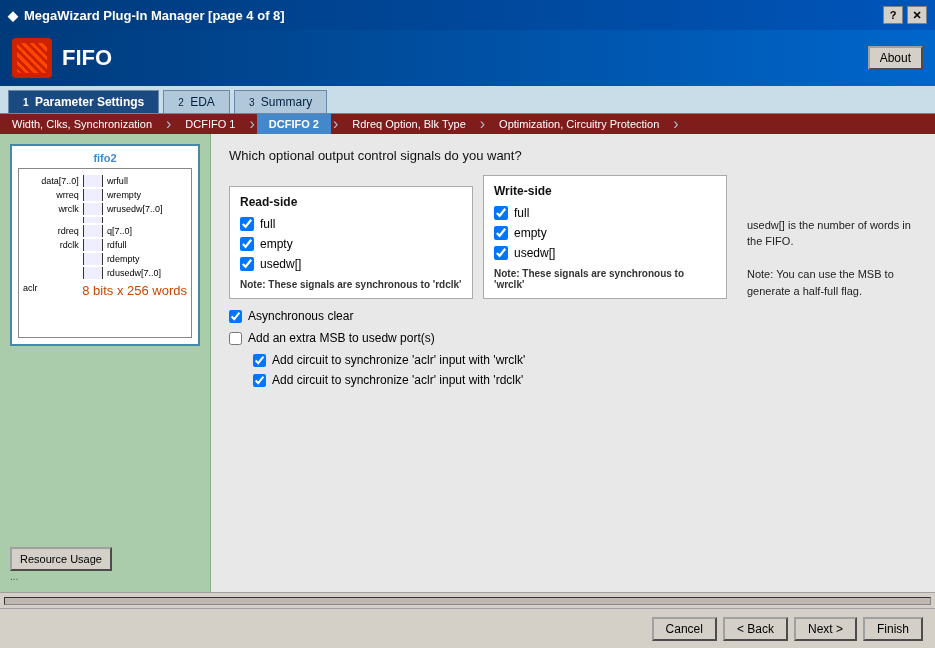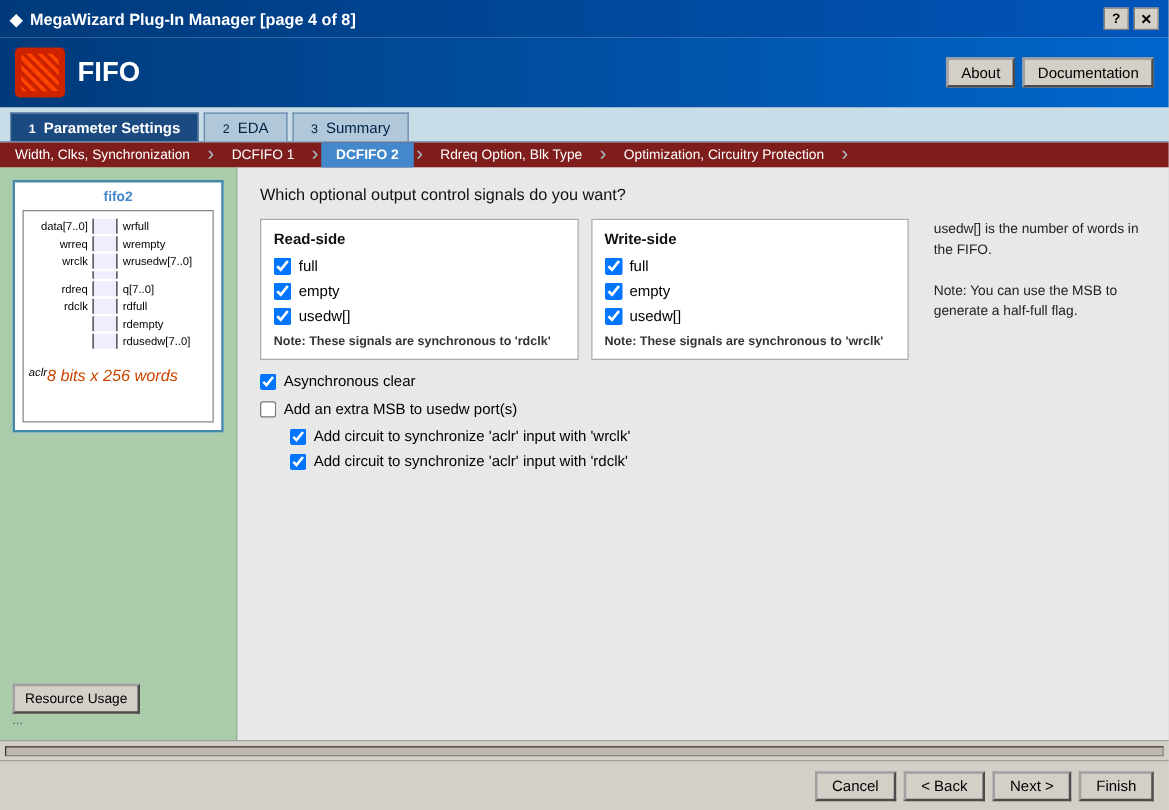--- a/index.html
+++ b/index.html
@@ -112,21 +112,21 @@
     }
 
     
     .main-content {
       display: flex;
       height: calc(648px - 30px - 56px - 32px - 32px - 40px);
     }
 
     
     .left-panel {
-      width: 190px;
+      width: 211px;
       background: #aaccaa;
       border-right: 1px solid #88aa88;
       padding: 10px;
       display: flex;
       flex-direction: column;
     }
     .fifo-diagram {
       background: white;
       border: 2px solid #4488aa;
       padding: 6px;
@@ -248,24 +248,24 @@
       border: 1px inset #888;
     }
     .fifo-signal-table {
       width: 100%;
       font-size: 9px;
     }
     .fifo-signal-table td {
       padding: 1px 2px;
     }
     .aclr-row {
-      margin-top: 12px;
+      margin-top: 2px;
       font-size: 9px;
       display: flex;
-      font-style: italic;
+      justify-content: space-between;
     }
     .dims-label {
       font-size: 13px;
       color: #cc4400;
     }
   </style>
 </head>
 <body>
 
 <div class="title-bar">
@@ -279,21 +279,20 @@
   </div>
 </div>
 
 <div class="header">
   <div class="header-logo">
     <div class="logo-icon"></div>
     <span class="app-title">FIFO</span>
   </div>
   <div class="header-buttons">
     <button class="header-btn">About</button>
-    <button class="header-btn">Documentation</button>
   </div>
 </div>
 
 <div class="tab-bar">
   <div class="tab active">
     <span class="tab-num">1</span>
     <span>Parameter Settings</span>
   </div>
   <div class="tab">
     <span class="tab-num">2</span>
@@ -388,21 +387,21 @@
 
     <div style="margin-top: auto;">
       <button class="resource-btn">Resource Usage</button>
       <div class="resource-dots">...</div>
     </div>
   </div>
 
   <div class="right-panel">
     <div class="question">Which optional output control signals do you want?</div>
 
-    <div style="display: flex; gap: 10px; margin-bottom: 10px;">
+    <div style="display: flex; gap: 10px; margin-bottom: 10px; align-items: flex-end;">
 
       <div class="signal-group">
         <div class="signal-group-title">Read-side</div>
         <div class="checkbox-row">
           <input type="checkbox" checked="" style="">
           <label>full</label>
         </div>
         <div class="checkbox-row">
           <input type="checkbox" checked="" style="">
           <label>empty</label>

